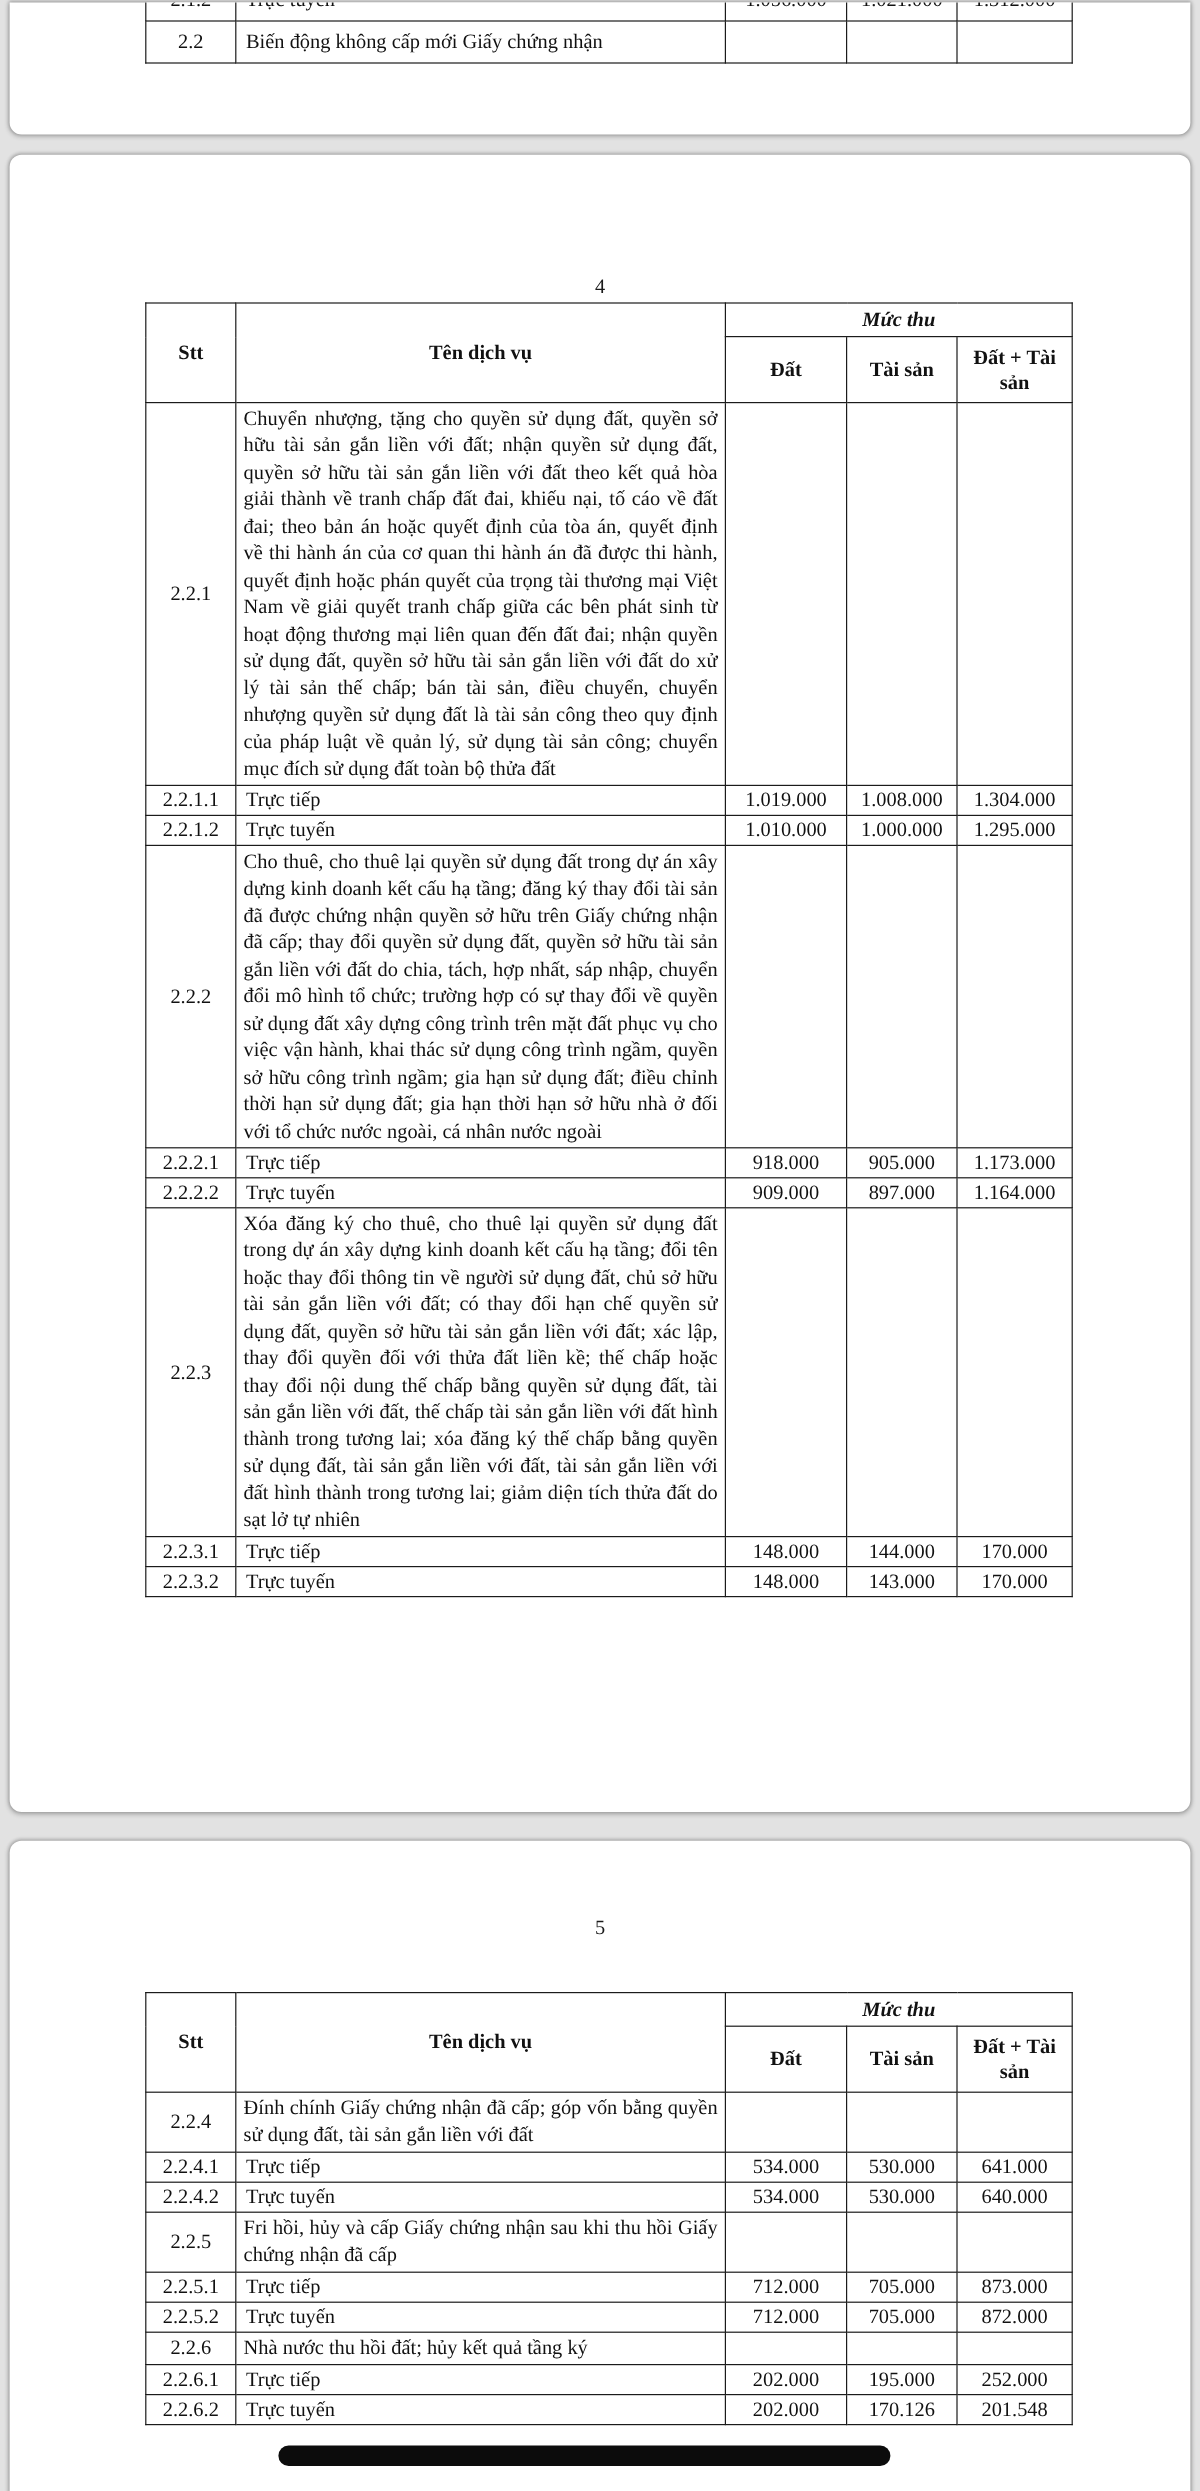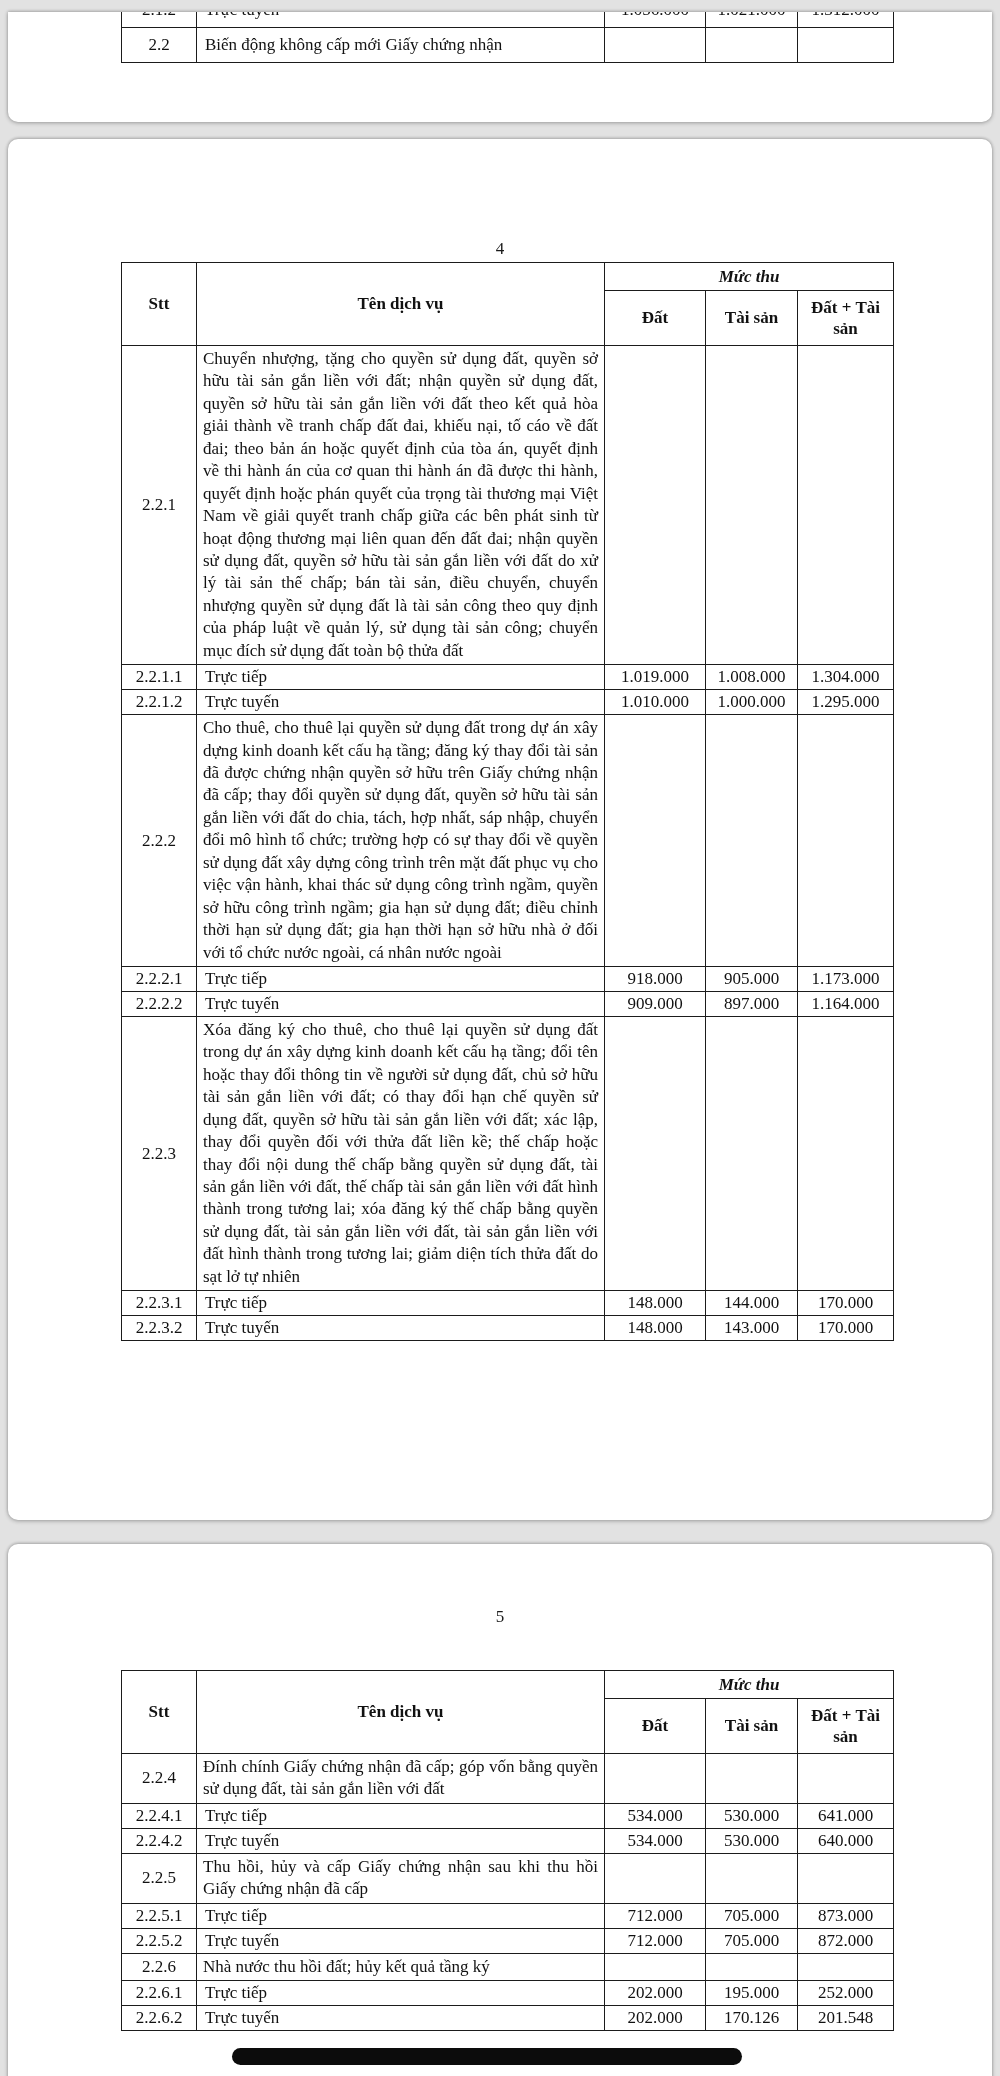--- a/index.html
+++ b/index.html
@@ -4,21 +4,21 @@
 <style>
   html,body{margin:0;padding:0;}
   body{
     width:1000px;height:2076px;overflow:hidden;
     background:#e2e2e2;
     font-family:"Liberation Serif","DejaVu Serif",serif;
     color:#111111;
   }
   .viewport{position:relative;width:1000px;height:2076px;overflow:hidden;}
   .page{
-    position:relative;margin:12px 8px;background:#ffffff;
+    position:relative;margin:2px 8px;background:#ffffff;
     box-shadow:0 1px 4px rgba(0,0,0,0.30), 0 -1px 3px rgba(0,0,0,0.18);
   }
   .page-frag{height:110px;border-radius:0 0 10px 10px;overflow:hidden;margin-bottom:17px;}
   .page-4{height:1381px;border-radius:10px;margin-bottom:24px;}
   .page-5{height:544px;border-radius:10px 10px 0 0;overflow:hidden;}
 
   .page-number{text-align:center;font-size:17px;line-height:22px;color:#1a1a1a;}
   .page-4 .page-number{padding-top:99px;margin-bottom:2px;}
   .page-5 .page-number{padding-top:62px;margin-bottom:42px;}
 
@@ -211,21 +211,21 @@
           </tr>
           <tr>
             <td class="stt">2.2.4.2</td>
             <td class="label">Trực tuyến</td>
             <td class="num">534.000</td>
             <td class="num">530.000</td>
             <td class="num">640.000</td>
           </tr>
           <tr>
             <td class="stt">2.2.5</td>
-            <td class="desc">Thu hồi, hủy và cấp Giấy chứng nhận sau khi thu hồi Giấy chứng nhận đã cấp</td>
+            <td class="desc">Fri hồi, hủy và cấp Giấy chứng nhận sau khi thu hồi Giấy chứng nhận đã cấp</td>
             <td class="num"></td>
             <td class="num"></td>
             <td class="num"></td>
           </tr>
           <tr>
             <td class="stt">2.2.5.1</td>
             <td class="label">Trực tiếp</td>
             <td class="num">712.000</td>
             <td class="num">705.000</td>
             <td class="num">873.000</td>

